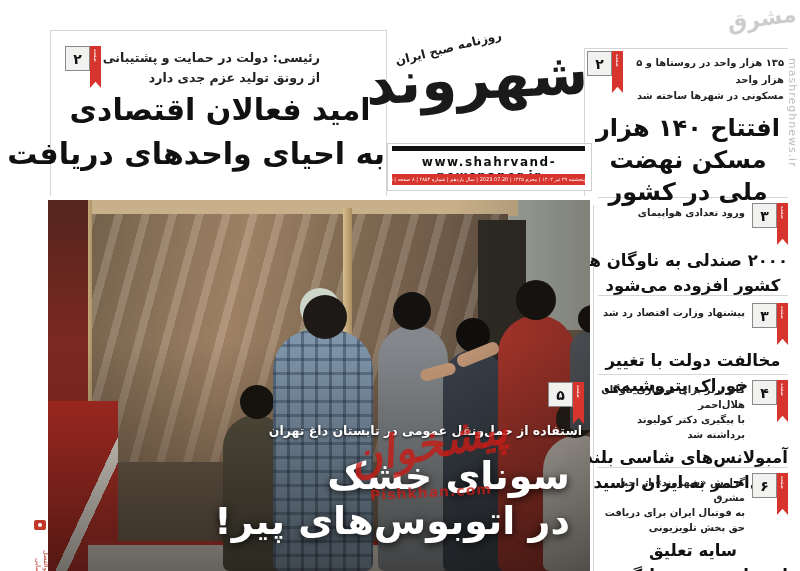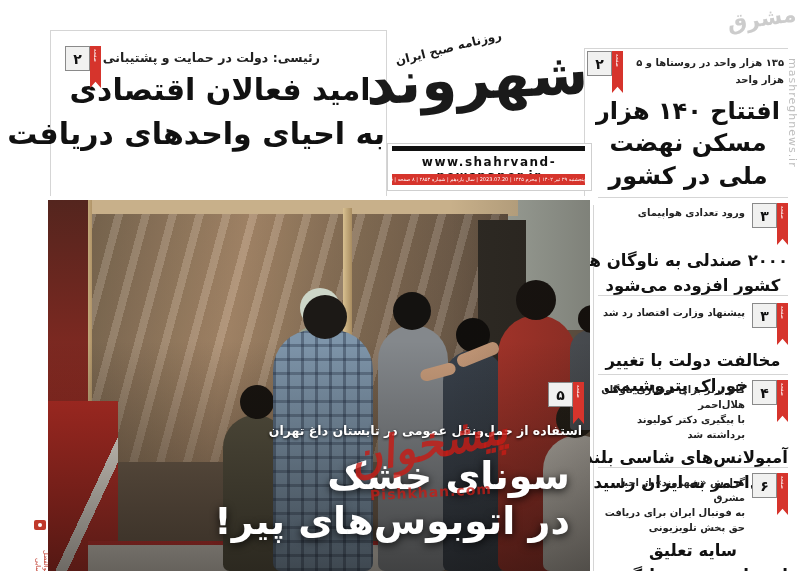--- a/index.html
+++ b/index.html
@@ -147,36 +147,38 @@
 
   <div class="story-tl">
     <div class="badge">
       <span class="bnum">۲</span>
       <span class="bribbon">
           <i>صفحه</i>
         </span>
     </div>
     <div class="tl-kicker">
       <div>رئیسی: دولت در حمایت و پشتیبانی</div>
+      <div>از رونق تولید عزم جدی دارد</div>
     </div>
     <div class="tl-headline">
       <div>امید فعالان اقتصادی</div>
       <div>به احیای واحدهای دریافت</div>
     </div>
   </div>
 
   <div class="story-s1">
     <div class="badge">
       <span class="bnum">۲</span>
       <span class="bribbon">
           <i>صفحه</i>
         </span>
     </div>
     <div class="s1-kicker">
       <div>۱۳۵ هزار واحد در روستاها و ۵ هزار واحد</div>
+      <div>مسکونی در شهرها ساخته شد</div>
     </div>
     <div class="s1-headline">
       <div>افتتاح ۱۴۰ هزار</div>
       <div>مسکن نهضت</div>
       <div>ملی در کشور</div>
     </div>
   </div>
 
   <div class="rc rc2">
     <div class="rcrow">

